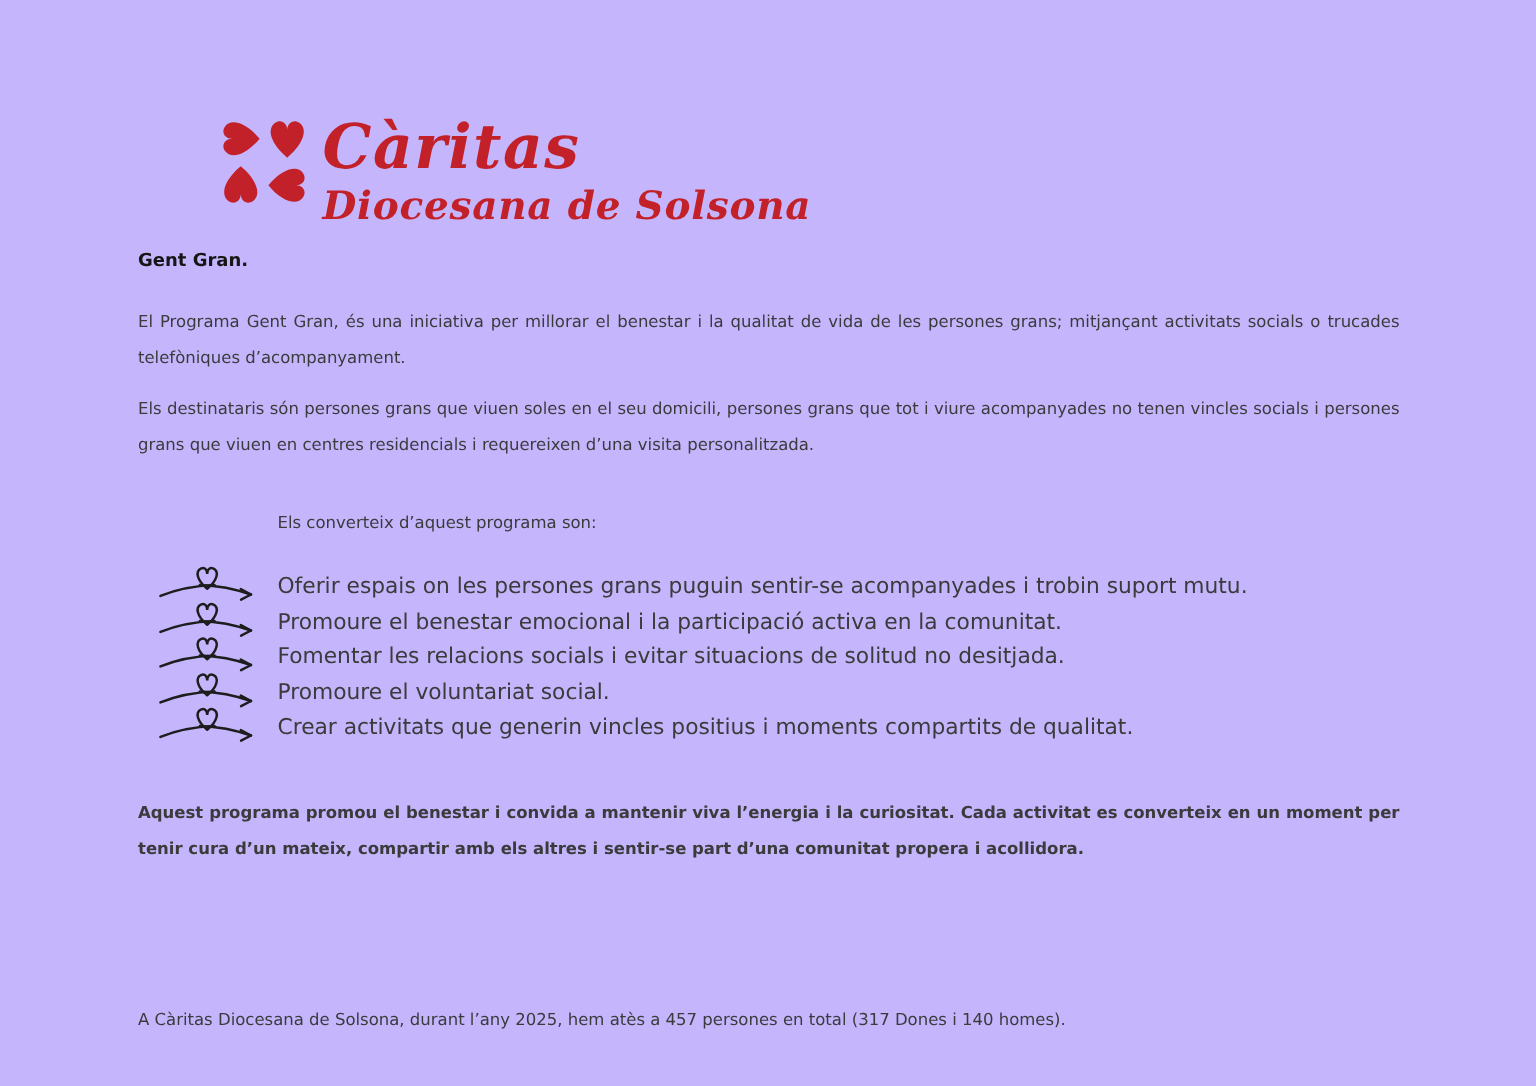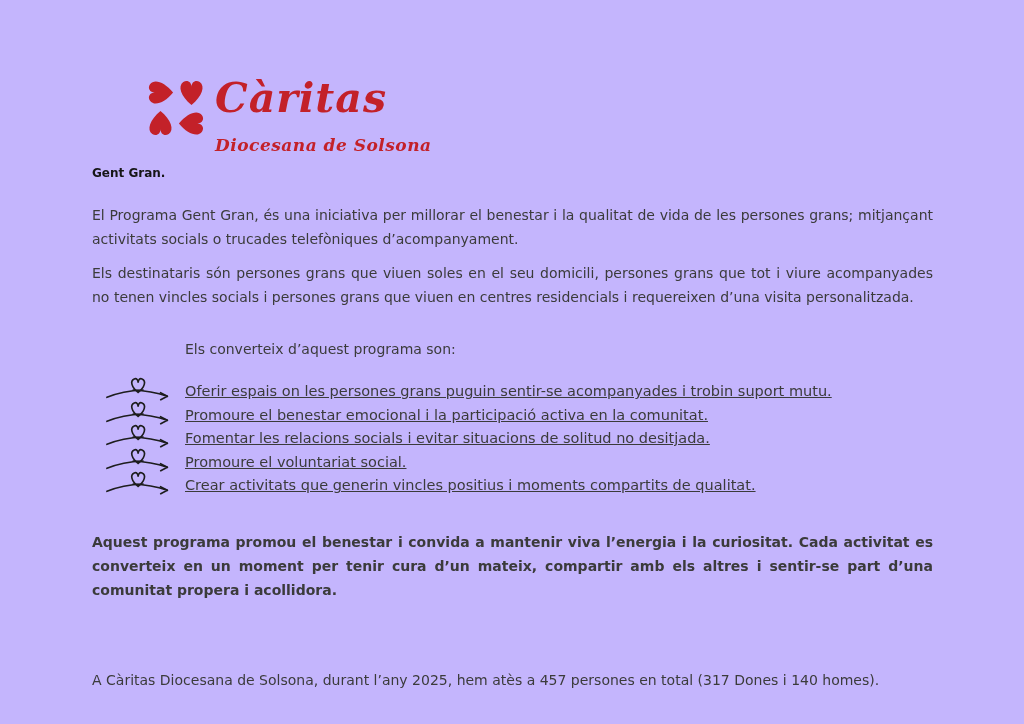--- a/index.html
+++ b/index.html
@@ -35,31 +35,31 @@
     font-style: italic;
     font-weight: bold;
     line-height: 1;
   }
   .logo-brand {
     font-size: 41px;
     letter-spacing: 1px;
     margin-top: 2px;
   }
   .logo-sub {
-    font-size: 17px;
-    margin-top: 18px;
+    font-size: 26px;
+    margin-top: 6px;
     letter-spacing: 0.5px;
     text-align: right;
   }
   
   .tblock {
     position: absolute;
     left: 92px;
     width: 841px;
-    font-size: 14px;
+    font-size: 11px;
     line-height: 24px;
   }
   .heading {
     top: 161px;
     font-weight: bold;
     color: #161616;
     font-size: 12px;
   }
   .just { text-align: justify; }
   .p1 { top: 203px; }
@@ -85,21 +85,20 @@
     height: 27px;
     flex: 0 0 auto;
     margin-top: -3px;
     margin-right: 5px;
   }
   .obj-label {
     font-size: 14.5px;
     line-height: 23.5px;
     color: #3b3b3b;
     white-space: nowrap;
-    text-decoration: underline;
   }
 </style>
 </head>
 <body>
 
 <div class="page">
 
   <div class="logo">
     <svg class="logo-symbol" viewBox="0 0 64 64" aria-hidden="true">
       <defs>

